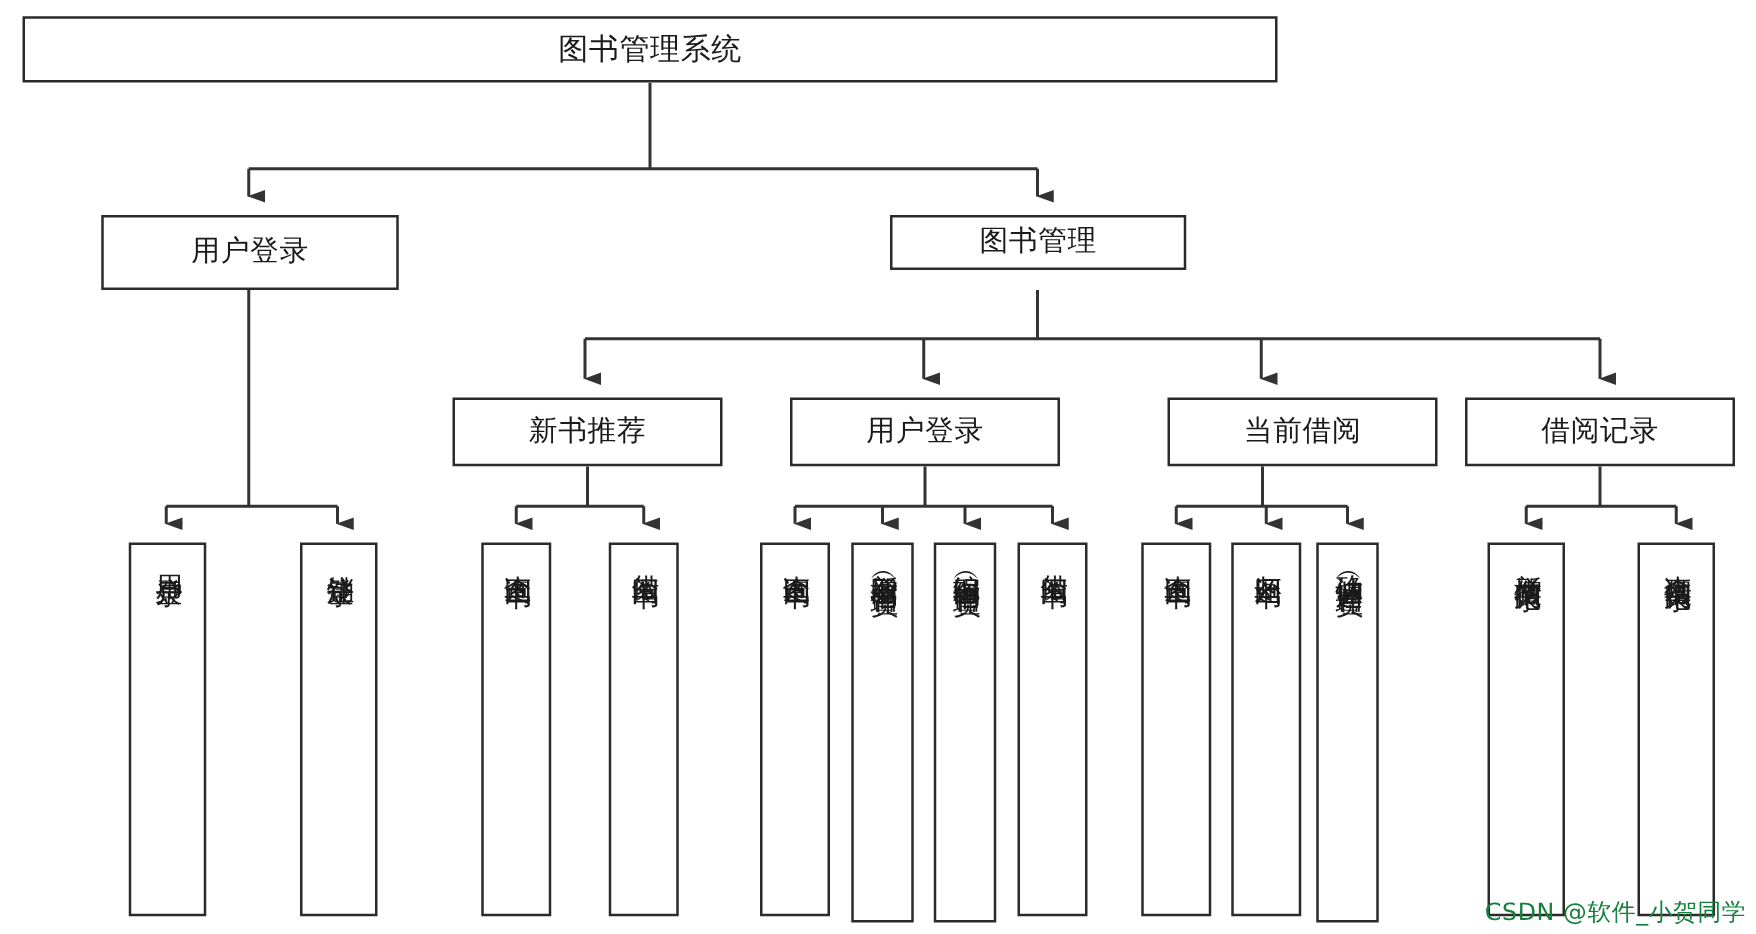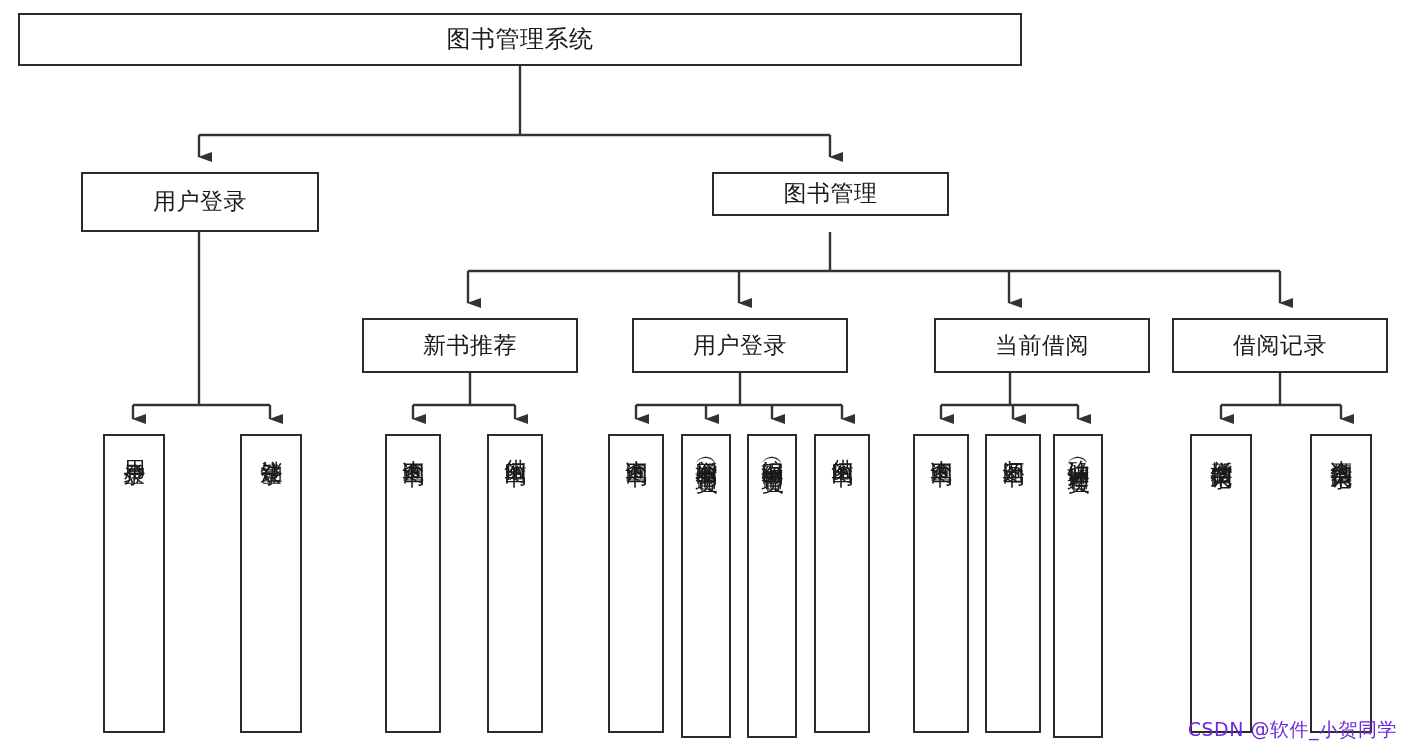--- a/index.html
+++ b/index.html
@@ -57,21 +57,21 @@
     white-space: nowrap;
   }
   .node-root {
     font-size: 24px;
   }
   #watermark {
     position: absolute;
     right: 8px;
     bottom: 4px;
     font-size: 19px;
-    color: #6d28d9;
+    color: #15803d;
     white-space: nowrap;
     letter-spacing: 0.5px;
   }
 </style>
 </head>
 <body>
 
 <div id="diagram-root">
 
   <svg id="edge-layer" viewBox="0 0 1405 747" width="1405" height="747" xmlns="http://www.w3.org/2000/svg">

